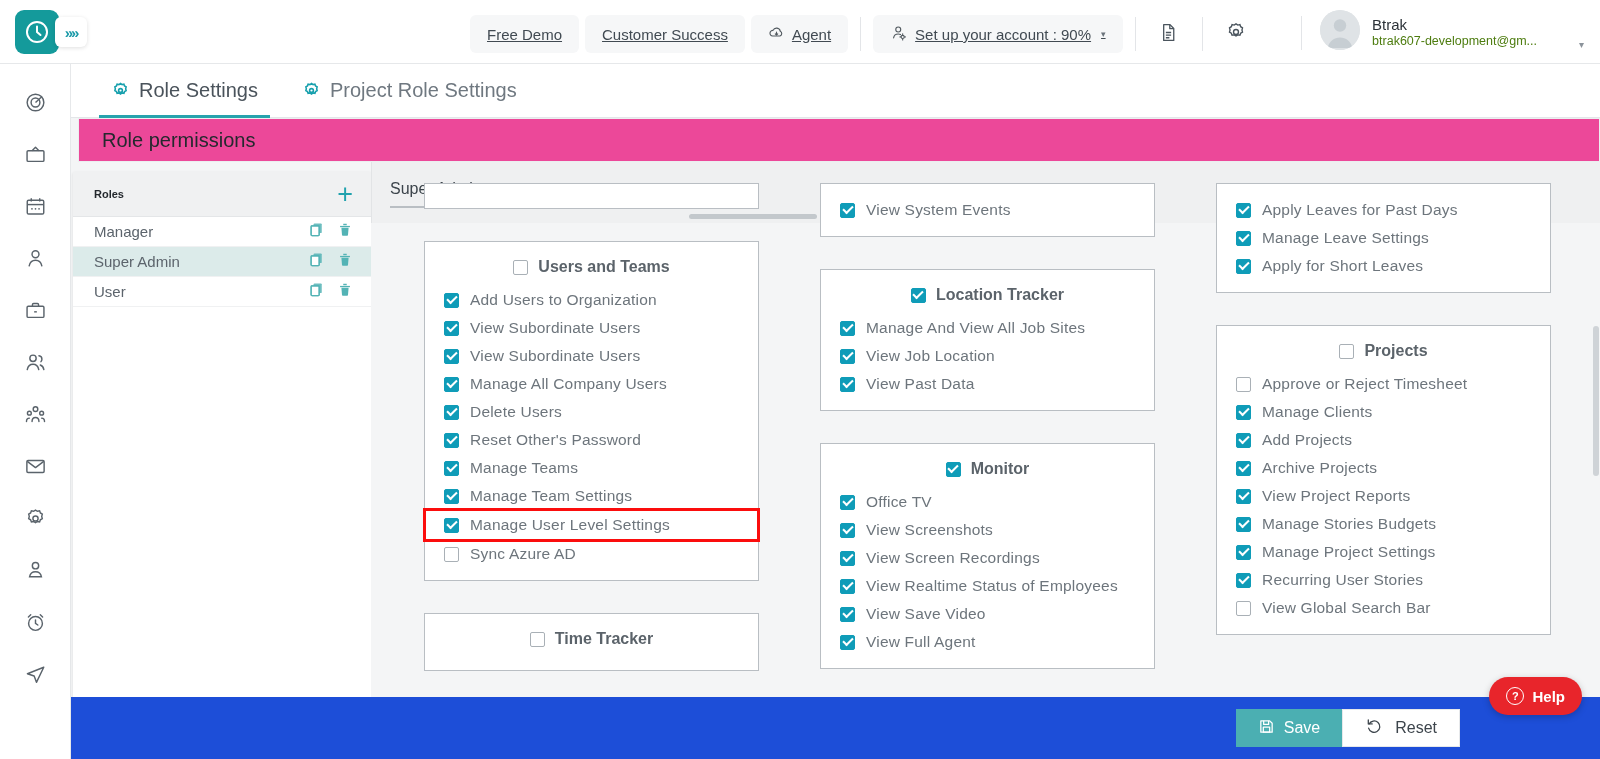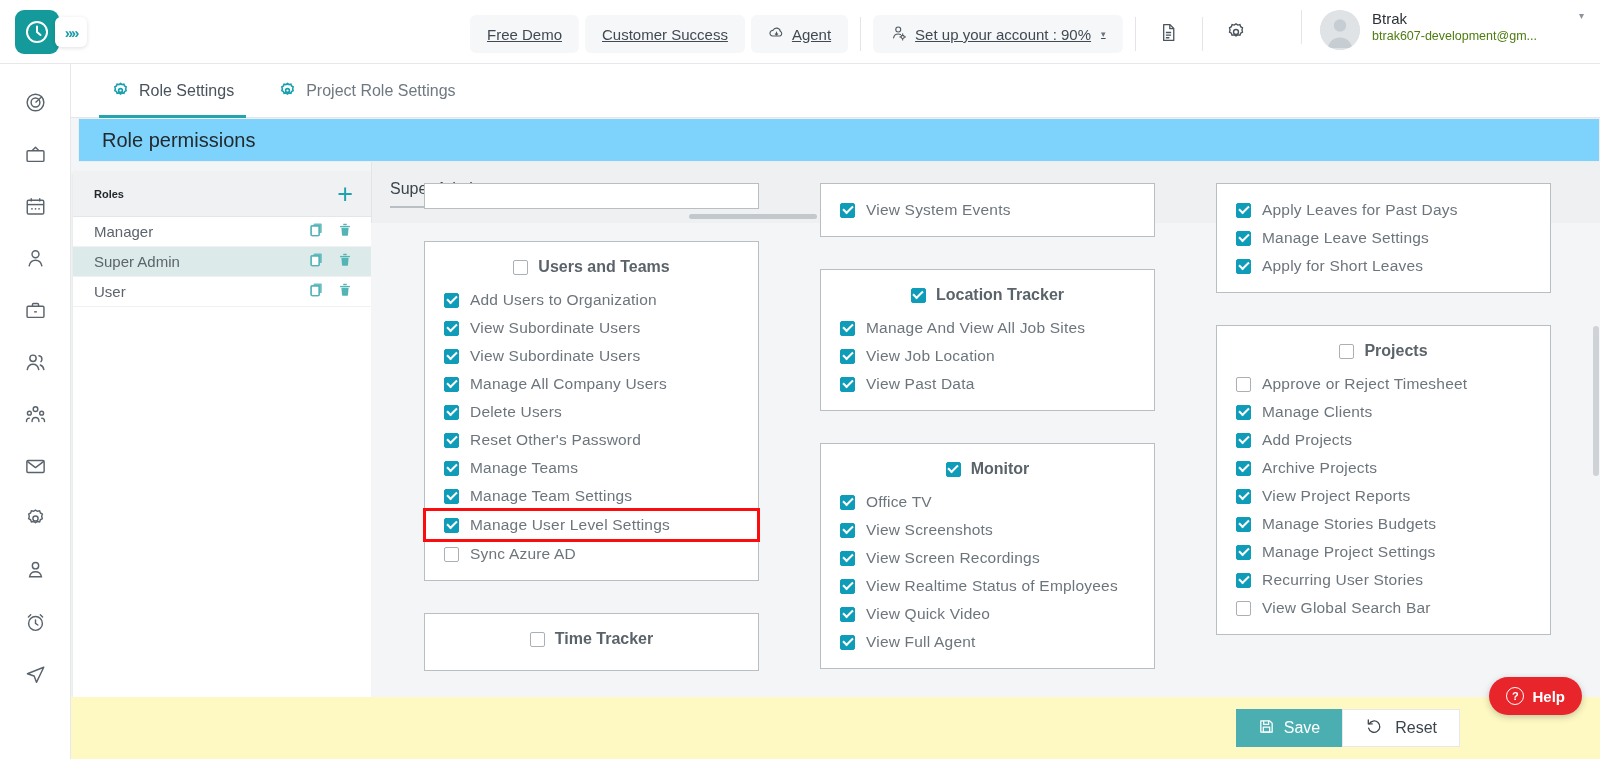--- a/index.html
+++ b/index.html
@@ -48,21 +48,21 @@
     width: 1px; height: 34px; background: #e3e5e8; margin: 0 6px;
   }
   .caret { font-size: 9px; color: #6b747c; margin-left: 3px; }
   .hdr-icon-btn {
     width: 42px; height: 42px; border-radius: 6px;
     display: flex; align-items: center; justify-content: center;
     color: #4a545d;
   }
   .hdr-right {
     position: absolute; right: 10px; top: 10px;
-    display: flex; align-items: flex-start; gap: 2px;
+    display: flex; align-items: flex-end; gap: 2px;
   }
   .avatar {
     width: 40px; height: 40px; border-radius: 50%;
     background: #dfe3e6; display:flex; align-items:flex-end; justify-content:center;
     overflow: hidden; margin-right: 10px; margin-left: 10px;
   }
   .user-block { display: flex; flex-direction: column; justify-content: center; line-height: 1.25; }
   .user-name { font-size: 15px; color: #2c3238; }
   .user-mail { font-size: 12.5px; color: #4d7c0f; }
   .user-caret { margin-left: 40px; margin-right: 6px; color: #8b939b; font-size: 10px; }
@@ -80,38 +80,38 @@
   }
 
   
   .tabs-row {
     position: absolute; left: 71px; top: 64px; width: 1529px; height: 54px;
     background: #ffffff; border-bottom: 1px solid #e4e6e9;
     display: flex; align-items: center; padding-left: 18px; gap: 0;
   }
   .tab {
     display: flex; align-items: center; gap: 9px;
-    height: 54px; padding: 0 22px; font-size: 16px; color: #6f7880;
+    height: 54px; padding: 0 22px; font-size: 20px; color: #6f7880;
     position: relative;
   }
   .tab.active { color: #4a535b; }
   .tab.active::after {
     content: ""; position: absolute; left: 10px; right: 10px; bottom: 0;
     height: 3px; background: #27a3ad;
   }
   .tab-gear { color: #17a0ad; display: flex; }
 
   
   .page-body {
     position: absolute; left: 71px; top: 118px; width: 1529px; height: 641px;
     background: #f4f5f6;
   }
   .title-card {
     position: absolute; left: 7px; top: 0px; width: 1522px; height: 44px;
-    background: #7dd3fc; border: 1px solid #eceef0;
+    background: #ec4899; border: 1px solid #eceef0;
     display: flex; align-items: center; padding-left: 23px;
   }
   .title-card .ttl { font-size: 20px; color: #24292e; }
 
   
   .roles-panel {
     position: absolute; left: 2px; top: 54px; width: 298px; height: 525px;
     background: #ffffff; box-shadow: 0 1px 3px rgba(0,0,0,.10);
   }
   .roles-head {
@@ -182,21 +182,21 @@
   }
   .cb.on::after {
     content: ""; width: 8px; height: 4px;
     border-left: 2px solid #fff; border-bottom: 2px solid #fff;
     transform: rotate(-45deg) translate(1px,-1px);
   }
 
   
   .action-bar {
     position: absolute; left: 71px; bottom: 0; width: 1529px; height: 62px;
-    background: #fef9c3;
+    background: #1d4ed8;
     display: flex; align-items: center; justify-content: flex-end;
     padding-right: 140px; gap: 0;
   }
   .btn-save {
     height: 38px; padding: 0 22px; background: #4bafb2; color: #ffffff;
     display: flex; align-items: center; gap: 9px; font-size: 16px;
     border: none;
   }
   .btn-reset {
     height: 38px; padding: 0 22px; background: #ffffff; color: #3d454c;
@@ -603,21 +603,21 @@
             <div class="pitem">
               <span class="cb on"></span>
               <span>View Screen Recordings</span>
             </div>
             <div class="pitem">
               <span class="cb on"></span>
               <span>View Realtime Status of Employees</span>
             </div>
             <div class="pitem">
               <span class="cb on"></span>
-              <span>View Quick Video</span>
+              <span>View Save Video</span>
             </div>
             <div class="pitem">
               <span class="cb on"></span>
               <span>View Full Agent</span>
             </div>
           </div>
         </div>
         <div class="col">
           <div class="pcard clipped-top">
             <div class="pitem">

